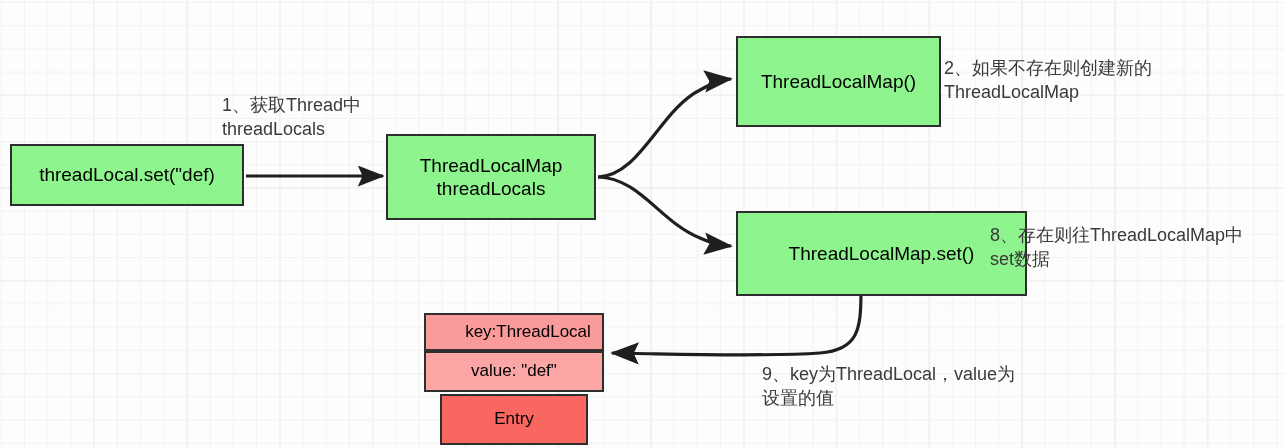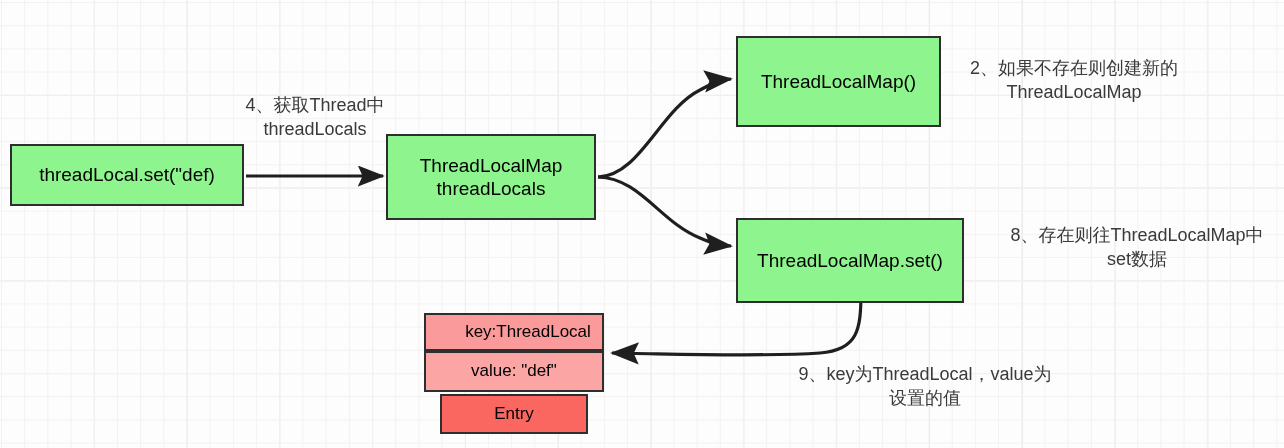--- a/index.html
+++ b/index.html
@@ -58,54 +58,54 @@
     background-color: #fb9a9a;
   }
   .node.pink-light {
     background-color: #fba5a5;
   }
   .node.red {
     background-color: #fa6660;
   }
   .annot {
     position: absolute;
-    text-align: center;
+    text-align: left;
     color: #3a3a3a;
     line-height: 1.34;
     white-space: pre-line;
   }
 
   
   #node-threadlocal-set {
     left: 10px; top: 144px; width: 234px; height: 62px;
     font-size: 19px;
   }
   #node-threadlocals {
     left: 386px; top: 134px; width: 210px; height: 86px;
     font-size: 19px;
   }
   #node-threadlocalmap-new {
     left: 736px; top: 36px; width: 205px; height: 91px;
     font-size: 19px;
   }
   #node-threadlocalmap-set {
-    left: 736px; top: 218px; width: 228px; height: 85px;
+    left: 736px; top: 211px; width: 291px; height: 85px;
     font-size: 19px;
   }
   #node-entry-key {
     left: 424px; top: 313px; width: 180px; height: 38px;
     font-size: 17px;
     padding-left: 28px;
   }
   #node-entry-value {
     left: 424px; top: 351px; width: 180px; height: 41px;
     font-size: 17px;
   }
   #node-entry-label {
-    left: 440px; top: 394px; width: 148px; height: 40px;
+    left: 440px; top: 394px; width: 148px; height: 51px;
     font-size: 17px;
   }
 
   #annot-1 { left: 222px; top: 93px; width: 186px; font-size: 18px; }
   #annot-2 { left: 944px; top: 56px; width: 260px; font-size: 18px; }
   #annot-3 { left: 990px; top: 223px; width: 294px; font-size: 18px; }
   #annot-4 { left: 762px; top: 362px; width: 326px; font-size: 18px; }
 </style>
 </head>
 <body>
@@ -136,21 +136,21 @@
   <div class="node green" id="node-threadlocalmap-new">ThreadLocalMap()</div>
 
   <div class="node green" id="node-threadlocalmap-set">ThreadLocalMap.set()</div>
 
   <div class="node pink" id="node-entry-key">key:ThreadLocal</div>
 
   <div class="node pink-light" id="node-entry-value">value: "def"</div>
 
   <div class="node red" id="node-entry-label">Entry</div>
 
-  <div class="annot" id="annot-1">4、获取Thread中
+  <div class="annot" id="annot-1">1、获取Thread中
 threadLocals</div>
 
   <div class="annot" id="annot-2">2、如果不存在则创建新的
 ThreadLocalMap</div>
 
   <div class="annot" id="annot-3">8、存在则往ThreadLocalMap中
 set数据</div>
 
   <div class="annot" id="annot-4">9、key为ThreadLocal，value为
 设置的值</div>

